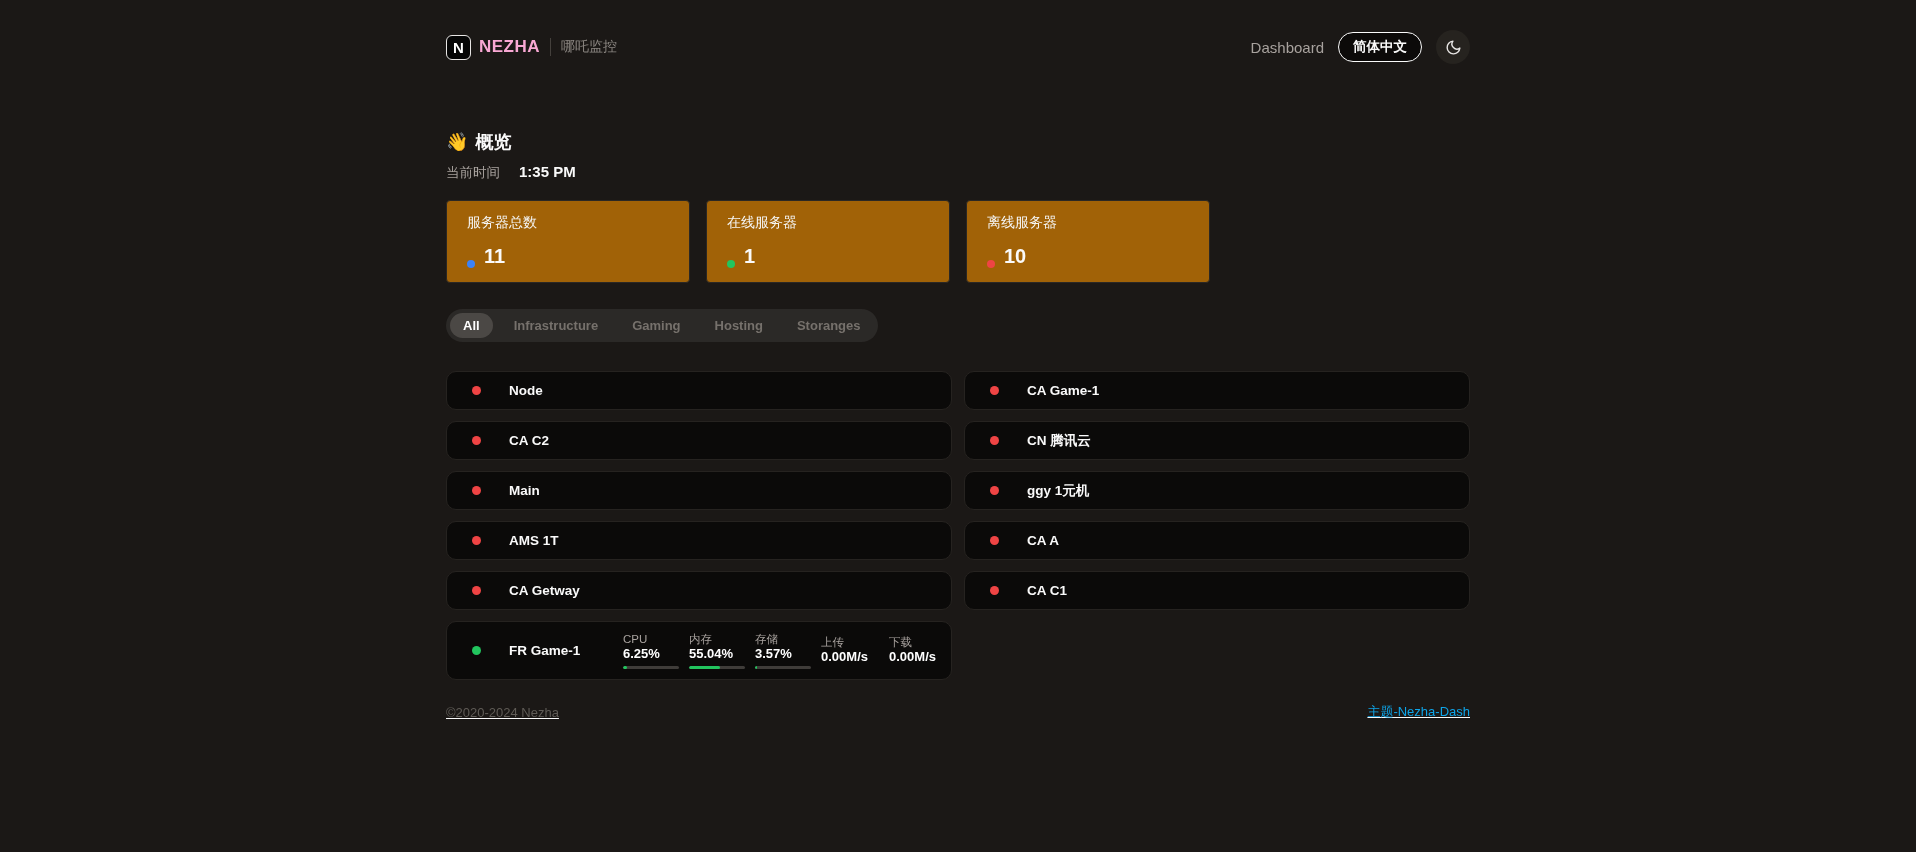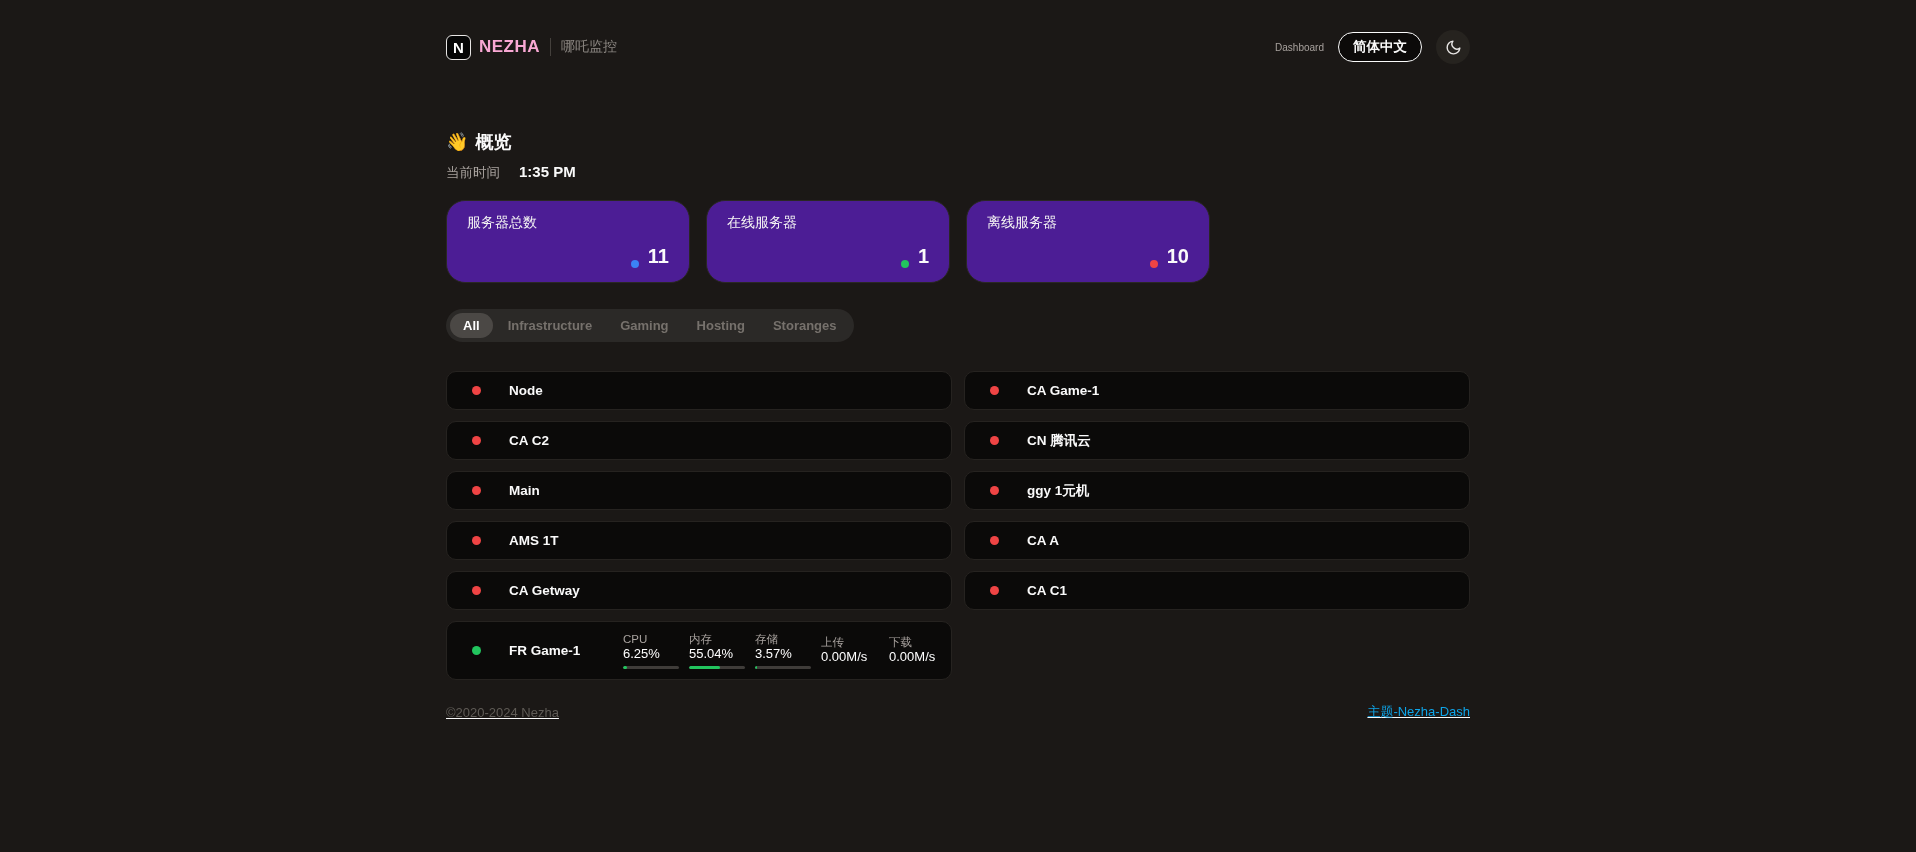--- a/index.html
+++ b/index.html
@@ -18,52 +18,52 @@
   .logo-box {
     width: 25px; height: 25px; border-radius: 6px;
     background: #050505; border: 1px solid #e7e5e4;
     display: flex; align-items: center; justify-content: center;
     font-weight: 700; font-size: 15px; color: #ffffff;
   }
   .brand-name { margin-left: 8px; font-size: 17px; font-weight: 700; letter-spacing: 0.5px; color: #f9a8d4; }
   .brand-sep { width: 1px; height: 18px; background: #44403c; margin: 0 10px; }
   .brand-sub { font-size: 14px; color: #8a8580; font-weight: 500; }
   .header-right { display: flex; align-items: center; gap: 14px; }
-  .dashboard-link { font-size: 10px; color: #a8a29e; text-decoration: none; cursor: pointer; }
+  .dashboard-link { font-size: 15px; color: #a8a29e; text-decoration: none; cursor: pointer; }
   .lang-btn {
     border: 1.5px solid #fafafa; background: #0c0a09; color: #fafafa;
     border-radius: 999px; padding: 7px 14px; font-size: 13.5px; font-weight: 600;
     font-family: inherit; cursor: pointer; line-height: 1;
   }
   .theme-btn {
     width: 34px; height: 34px; border-radius: 50%; border: none;
     background: #26231f; display: flex; align-items: center; justify-content: center; cursor: pointer;
   }
 
   
   .page-title { margin-top: 66px; font-size: 18px; font-weight: 700; display: flex; align-items: center; gap: 7px; }
   .time-row { margin-top: 9px; display: flex; align-items: baseline; gap: 19px; }
   .time-label { font-size: 13.5px; color: #a8a29e; }
   .time-value { font-size: 15px; font-weight: 600; color: #fafafa; }
 
   .stats-grid { margin-top: 18px; display: grid; grid-template-columns: repeat(4, 1fr); gap: 16px; }
   .stat-card {
-    height: 83px; background: #4c1d95; border: 1px solid #2a2724; border-radius: 19px;
-    padding: 13px 20px 14px; display: flex; flex-direction: row; justify-content: space-between;
+    height: 83px; background: #a16207; border: 1px solid #2a2724; border-radius: 4px;
+    padding: 13px 20px 14px; display: flex; flex-direction: column; justify-content: space-between;
   }
   .stat-card-label { font-size: 14px; font-weight: 500; color: #f5f5f4; }
   .stat-card-valrow { display: flex; align-items: flex-end; gap: 9px; }
   .card-dot { width: 8px; height: 8px; border-radius: 50%; flex: 0 0 auto; }
   .stat-card-value { font-size: 20px; font-weight: 700; }
   .stat-card-traffic { font-size: 13px; font-weight: 700; letter-spacing: 0.2px; padding-bottom: 3px; }
 
   
   .tabs {
     margin-top: 26px; display: inline-flex; align-items: flex-end;
-    background: #2b2927; border-radius: 999px; padding: 4px; gap: 2px;
+    background: #2b2927; border-radius: 999px; padding: 4px; gap: 8px;
   }
   .tab {
     padding: 6px 13px; font-size: 13px; font-weight: 600; color: #76716c;
     border-radius: 999px; cursor: pointer; line-height: 1; white-space: nowrap;
   }
   .tab.active { background: #4b4845; color: #ffffff; }
 
   
   .server-grid { margin-top: 29px; display: grid; grid-template-columns: 1fr 1fr; column-gap: 12px; }
   .server-col { display: flex; flex-direction: column; gap: 11px; }
@@ -72,21 +72,21 @@
     border-radius: 10px; display: flex; align-items: center; padding-left: 25px; cursor: pointer;
   }
   .server-row.tall { height: 59px; }
   .row-dot { width: 9px; height: 9px; border-radius: 50%; margin-right: 28px; flex: 0 0 auto; }
   .server-name { font-size: 13.5px; font-weight: 700; color: #fafafa; }
 
   .row-stats { position: absolute; left: 176px; top: 0; bottom: 0; display: flex; align-items: center; gap: 10px; }
   .stat { min-width: 56px; display: flex; flex-direction: column; }
   .stat.wide { min-width: 58px; }
   .stat-label { font-size: 11.5px; color: #a8a29e; line-height: 1.25; }
-  .stat-value { font-size: 13px; font-weight: 400; color: #ffffff; line-height: 1.3; }
+  .stat-value { font-size: 13px; font-weight: 700; color: #ffffff; line-height: 1.3; }
   .stat-bar { margin-top: 3px; height: 3px; border-radius: 2px; background: #3f3c39; overflow: hidden; width: 100%; }
   .stat-bar-fill { height: 100%; border-radius: 2px; }
 
   
   footer { margin-top: 23px; display: flex; justify-content: space-between; align-items: center; text-decoration: underline; }
   .footer-copy { font-size: 13px; color: #5f5b56; }
   .footer-theme { font-size: 13px; color: #0ea5e9; }
 </style>
 </head>
 <body>

